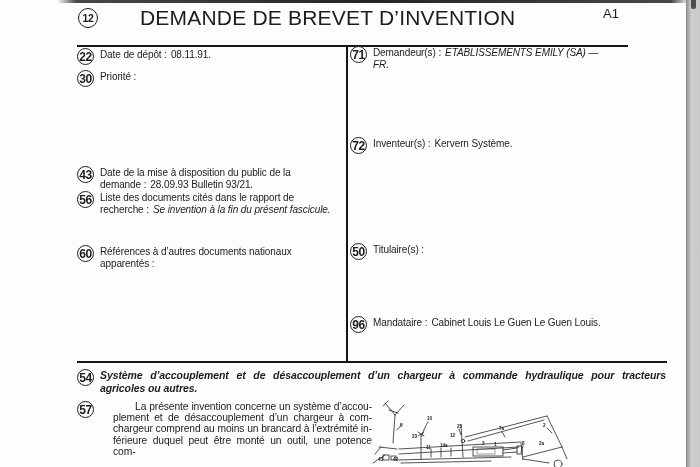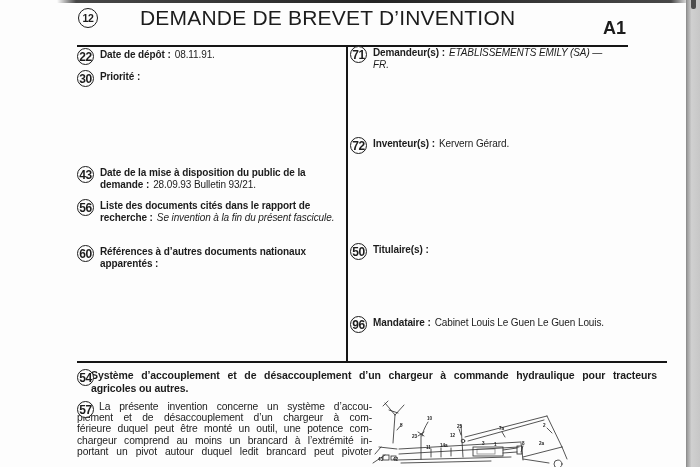--- a/index.html
+++ b/index.html
@@ -20,48 +20,48 @@
     box-sizing:border-box;display:inline-flex;align-items:center;justify-content:center;
     width:17px;height:17px;border:1.7px solid #1c1c1c;border-radius:50%;
     font-weight:700;font-size:12px;letter-spacing:-.4px;line-height:1;background:#fdfdfd;
   }
   .circ.big{width:20px;height:20px;font-size:10.5px;}
 
   
   .hdr-circ{position:absolute;left:78px;top:8px;}
   .hdr-title{position:absolute;left:140px;top:6px;width:420px;text-align:left;
     font-weight:400;font-size:21px;letter-spacing:.2px;}
-  .hdr-kind{position:absolute;left:603px;top:18px;width:40px;font-weight:700;font-size:18px;}
+  .hdr-kind{position:absolute;left:603px;top:6px;width:40px;font-weight:400;font-size:13px;}
 
   
   .rule{position:absolute;background:#161616;}
   .rule-top{left:77px;top:45px;width:551px;height:2px;}
   .rule-div{left:346px;top:45px;width:1.5px;height:317px;}
   .rule-bot{left:77px;top:361px;width:590px;height:2px;}
 
   
   .row{position:absolute;font-size:10px;line-height:11.5px;letter-spacing:-.1px;}
   .row .circ{position:absolute;left:0;top:-1px;}
   .row .rt{margin-left:23px;white-space:pre-line;}
   .row-left{left:77px;width:280px;}
   .row-right{left:350px;width:300px;}
-  .row b{font-weight:700;margin-top:42px;}
+  .row b{font-weight:400;margin-top:42px;}
   .val{margin-left:4px;}
   .it{font-style:italic;}
 
   
   .sec54{position:absolute;left:77px;top:369px;width:590px;font-size:10.5px;line-height:12.5px;}
   .sec54 .circ{position:absolute;left:0;top:0;}
-  .sec54 .lines{margin-left:14px;width:566px;font-weight:700;letter-spacing:-.1px;}
+  .sec54 .lines{margin-left:23px;width:566px;font-weight:700;letter-spacing:-.1px;font-style:italic;}
   .jline{text-align:justify;text-align-last:justify;}
 
   
   .abstract{position:absolute;left:77px;top:401px;width:295px;font-size:10.3px;line-height:11.2px;letter-spacing:-.1px;}
   .abstract .circ{position:absolute;left:0;top:0;text-align:center;}
-  .abstract .aline{text-align:justify;text-align-last:justify;}
+  .abstract .aline{text-align:justify;text-align-last:justify;margin-left:36px;}
   .abstract .aline.first{text-indent:22px;text-align-last:justify;}
 
   
   .figure{position:absolute;left:371px;top:397px;width:200px;height:70px;}
   .figure svg{width:100%;height:100%;}
   .figure path,.figure line,.figure rect,.figure circle,.figure polyline{
     stroke:#2a2a2a;fill:none;stroke-width:.8;stroke-linecap:round;}
   text.flabel{font:700 4.6px "Liberation Sans",sans-serif;fill:#1c1c1c;stroke:none;}
 </style>
 </head>
@@ -85,39 +85,39 @@
 </div>
 <div class="row row-left" style="top:71px">
   <span class="circ">30</span>
   <div class="rt"><b>Priorité :</b><span class="val"></span></div>
 </div>
 <div class="row row-left" style="top:167px">
   <span class="circ">43</span>
   <div class="rt"><b>Date de la mise à disposition du public de la
 demande :</b><span class="val">28.09.93 Bulletin 93/21.</span></div>
 </div>
-<div class="row row-left" style="top:200px">
+<div class="row row-left" style="top:192px">
   <span class="circ">56</span>
   <div class="rt"><b>Liste des documents cités dans le rapport de
 recherche :</b><span class="val it">Se invention à la fin du présent fascicule.</span></div>
 </div>
 <div class="row row-left" style="top:246px">
   <span class="circ">60</span>
   <div class="rt"><b>Références à d’autres documents nationaux
 apparentés :</b><span class="val"></span></div>
 </div>
 
 <div class="row row-right" style="top:47px">
   <span class="circ">71</span>
   <div class="rt"><b>Demandeur(s) :</b><span class="val it">ETABLISSEMENTS EMILY (SA) —
 FR.</span></div>
 </div>
 <div class="row row-right" style="top:138px">
   <span class="circ">72</span>
-  <div class="rt"><b>Inventeur(s) :</b><span class="val">Kervern Gérard.</span></div>
+  <div class="rt"><b>Inventeur(s) :</b><span class="val">Kervern Système.</span></div>
 </div>
 <div class="row row-right" style="top:244px">
   <span class="circ">50</span>
   <div class="rt"><b>Titulaire(s) :</b><span class="val"></span></div>
 </div>
 <div class="row row-right" style="top:317px">
   <span class="circ">96</span>
   <div class="rt"><b>Mandataire :</b><span class="val">Cabinet Louis Le Guen Le Guen Louis.</span></div>
 </div>
 
@@ -126,23 +126,22 @@
   <div class="lines">
     <div class="jline">Système d’accouplement et de désaccouplement d’un chargeur à commande hydraulique pour tracteurs</div>
     <div>agricoles ou autres.</div>
   </div>
 </div>
 
 <div class="abstract">
   <span class="circ">57</span>
   <div class="aline first">La présente invention concerne un système d’accou-</div>
   <div class="aline">plement et de désaccouplement d’un chargeur à com-</div>
+  <div class="aline">chargeur comprend au moins un brancard à l’extrémité in-</div>
   <div class="aline">férieure duquel peut être monté un outil, une potence com-</div>
-  <div class="aline">chargeur comprend au moins un brancard à l’extrémité in-</div>
-  <div class="aline">portant un pivot autour duquel ledit brancard peut pivoter</div>
 </div>
 
 <div class="figure">
   <svg id="fig-svg" viewBox="0 0 200 70">
     <g>
       <path d="M22 46 L24 18 M24 18 L14 6 M24 18 L33 8 M12 9 L17 4 M18 13 L27 16"></path>
       <path d="M31 27 L26 33"></path>
     </g>
     <g>
       <path d="M8 50 L26 52 M4 57 L10 50 M2 66 L14 58"></path>

